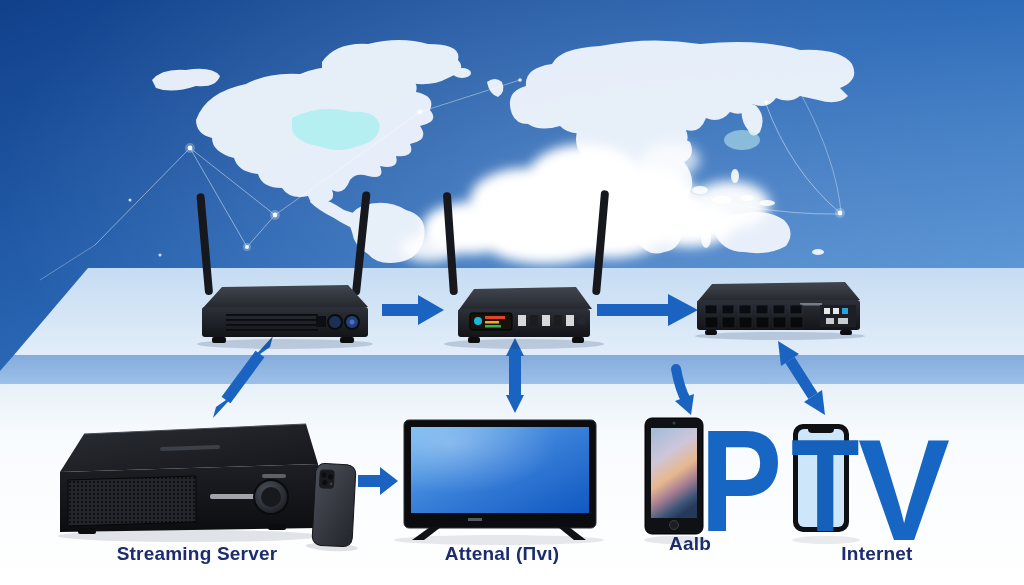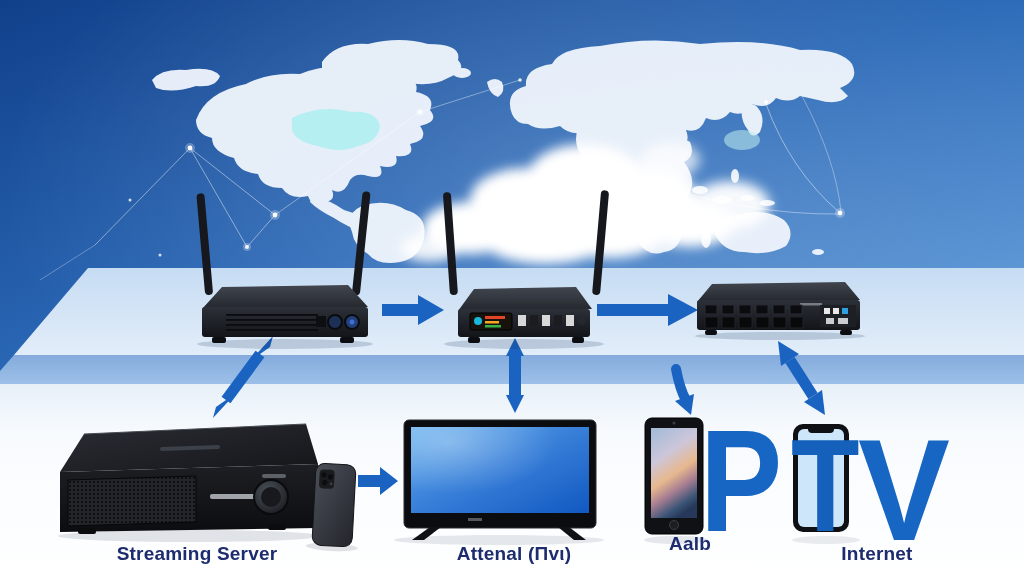--- a/index.html
+++ b/index.html
@@ -332,18 +332,18 @@
 </svg>
 
 <div class="overlay">
   <span class="logo-letter logo-p">P</span>
   <span class="logo-letter logo-t">T</span>
   <span class="logo-letter logo-v">V</span>
 </div>
 
 <div class="overlay">
   <div class="dev-label" style="left:197px;top:543px;">Streaming Server</div>
-  <div class="dev-label" style="left:514px;top:543px;">Attenal (Πvι)</div>
+  <div class="dev-label" style="left:502px;top:543px;">Attenal (Πvι)</div>
   <div class="dev-label" style="left:690px;top:533px;">Aalb</div>
   <div class="dev-label" style="left:877px;top:543px;">Internet</div>
 </div>
 
 </div>
 
 </body></html>

